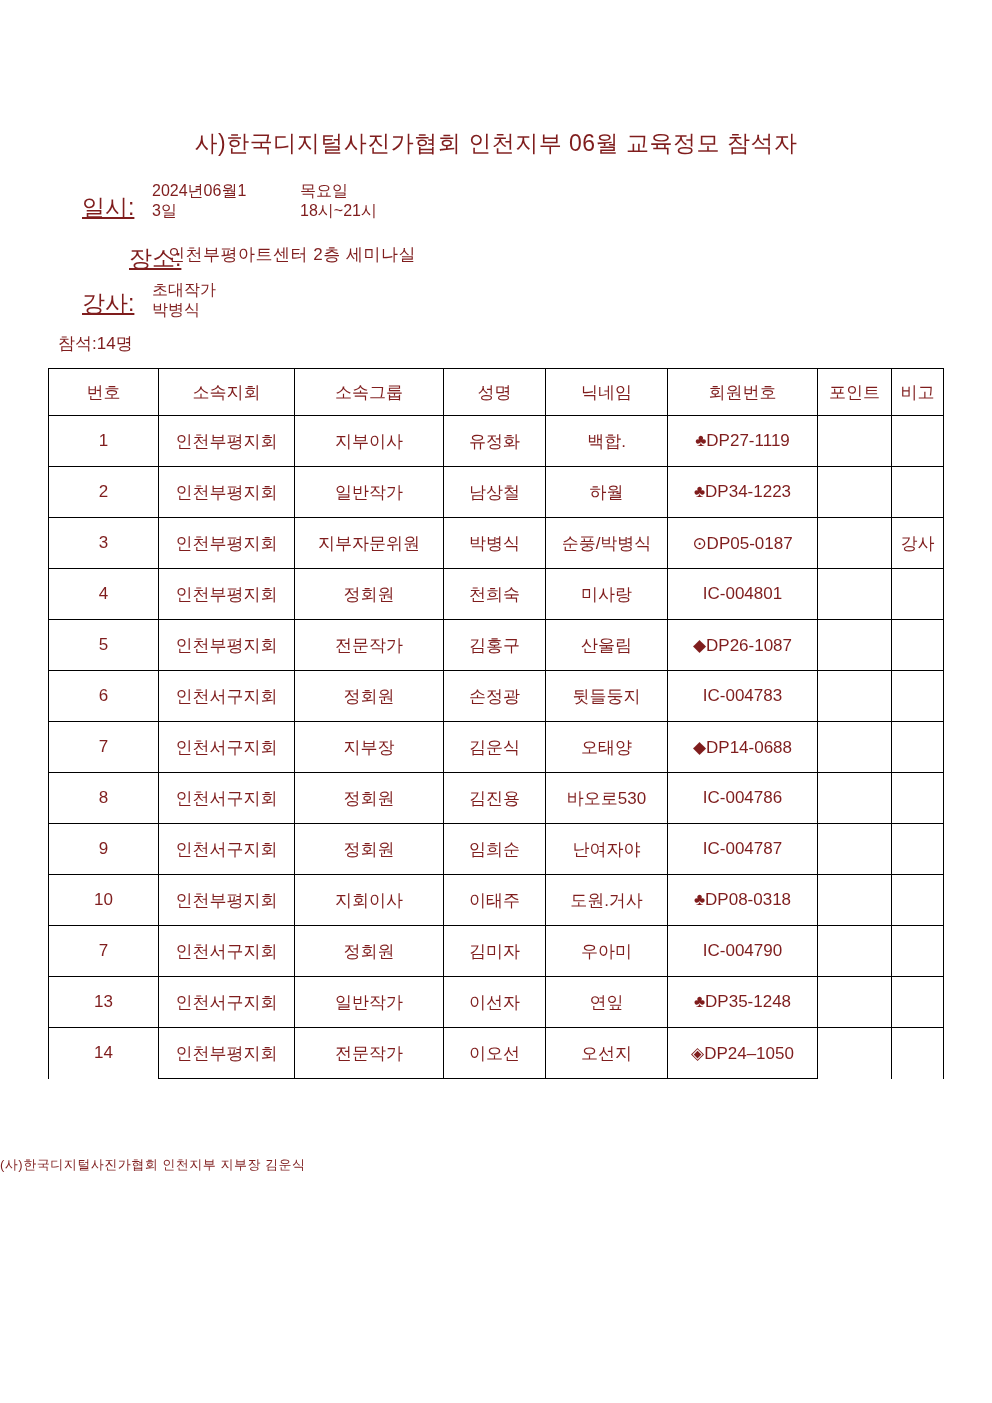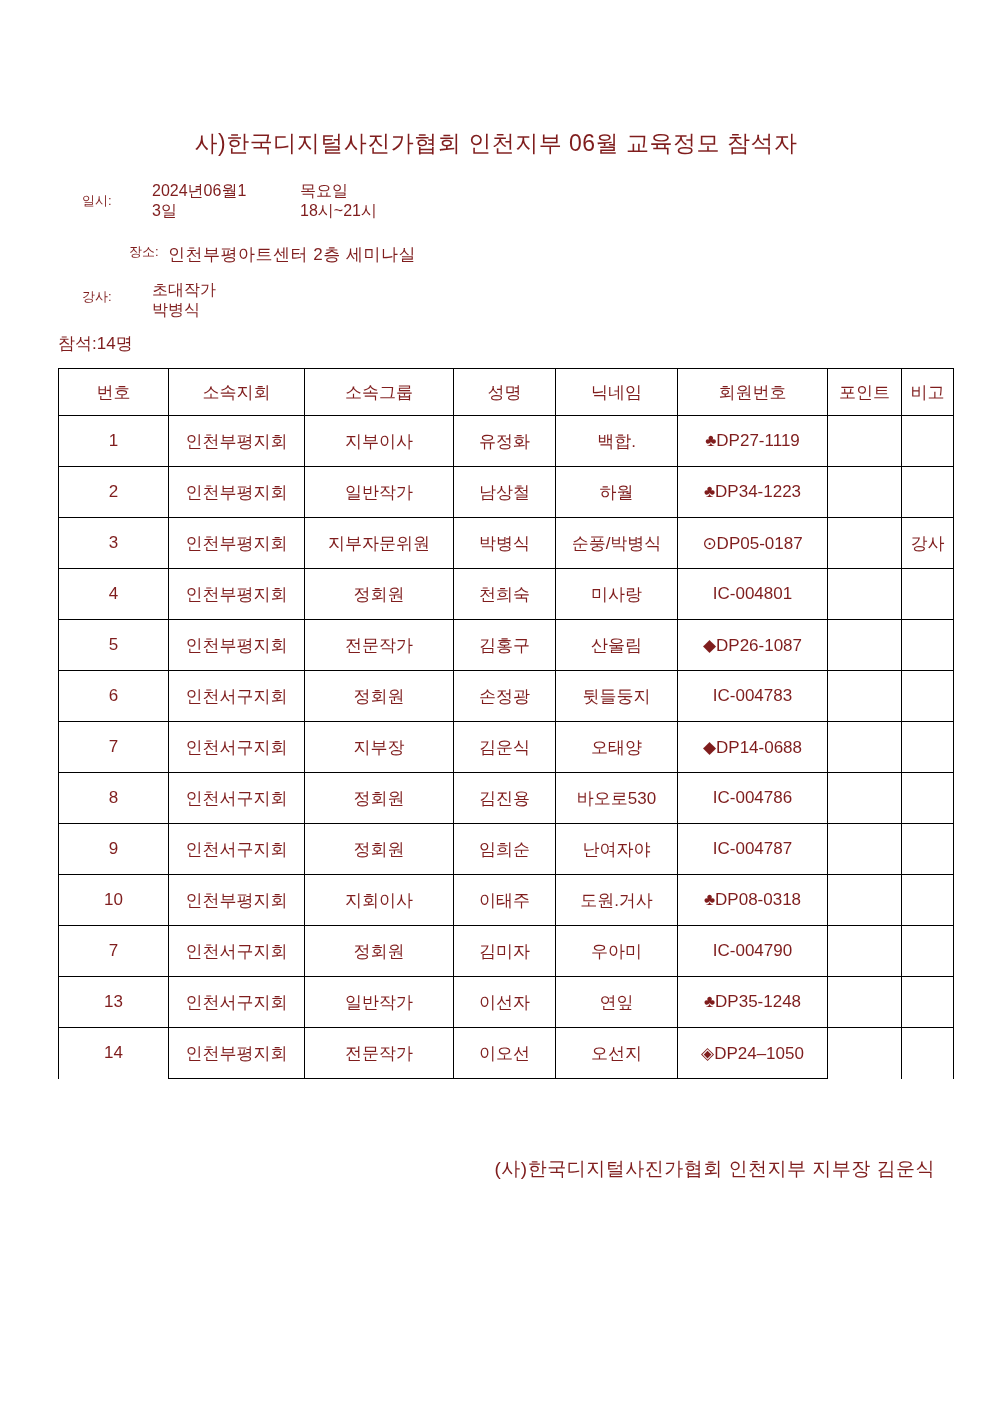--- a/index.html
+++ b/index.html
@@ -11,33 +11,33 @@
     color:#7f1d1d;
     font-family:"Liberation Sans","DejaVu Sans",sans-serif;
     overflow:hidden;
   }
   .title {
     position:absolute; top:128px; left:0; width:992px;
     text-align:center;
     font-size:23px; letter-spacing:0.5px;
     white-space:nowrap;
   }
-  .label { position:absolute; font-size:13px; }
+  .label { position:absolute; font-size:23px;text-decoration:underline; }
   .lbl-date { top:192px; left:82px; }
   .lbl-place { top:243px; left:82px;margin-left:47px; }
   .lbl-lecturer { top:288px; left:82px; }
   .two-line { position:absolute; text-align:left; font-size:16px; line-height:20px; }
   .date-block { top:181px; left:152px; width:140px; }
   .day-block { top:181px; left:300px; width:122px; }
   .lect-block { top:280px; left:152px; width:140px; }
   .place-value { position:absolute; top:243px; left:168px; font-size:17px; letter-spacing:0.5px; }
   .attendance { position:absolute; top:332px; left:58px; font-size:17px; }
 
   table.roster {
-    position:absolute; top:368px; left:58px;
+    position:absolute; top:368px; left:48px;
     border-collapse:collapse; table-layout:fixed;
     width:895px;
   }
   table.roster th, table.roster td {
     border:1.5px solid #000;
     text-align:center; vertical-align:middle;
     font-size:17px; font-weight:normal;
     overflow:hidden; white-space:nowrap;
     padding:0 2px;
   }
@@ -50,21 +50,21 @@
   tbody tr:nth-child(14) td:nth-child(1),
   tbody tr:nth-child(14) td:nth-child(7),
   tbody tr:nth-child(14) td:nth-child(8) { border-top-style:hidden; }
   
   tbody tr:nth-child(14) td:nth-child(6) {
     font-family:"Liberation Serif","DejaVu Serif",serif;
     font-size:18px; letter-spacing:1px;
   }
   .footer {
     position:absolute; top:1156px; left:0; width:935px;
-    text-align:right; font-size:19px; letter-spacing:0.5px;
+    text-align:left; font-size:13px; letter-spacing:0.5px;
   }
 </style>
 </head>
 <body>
 
 <div class="page">
 
   <div class="title">사)한국디지털사진가협회 인천지부 06월 교육정모 참석자</div>
 
   <div class="label lbl-date">일시:</div>

